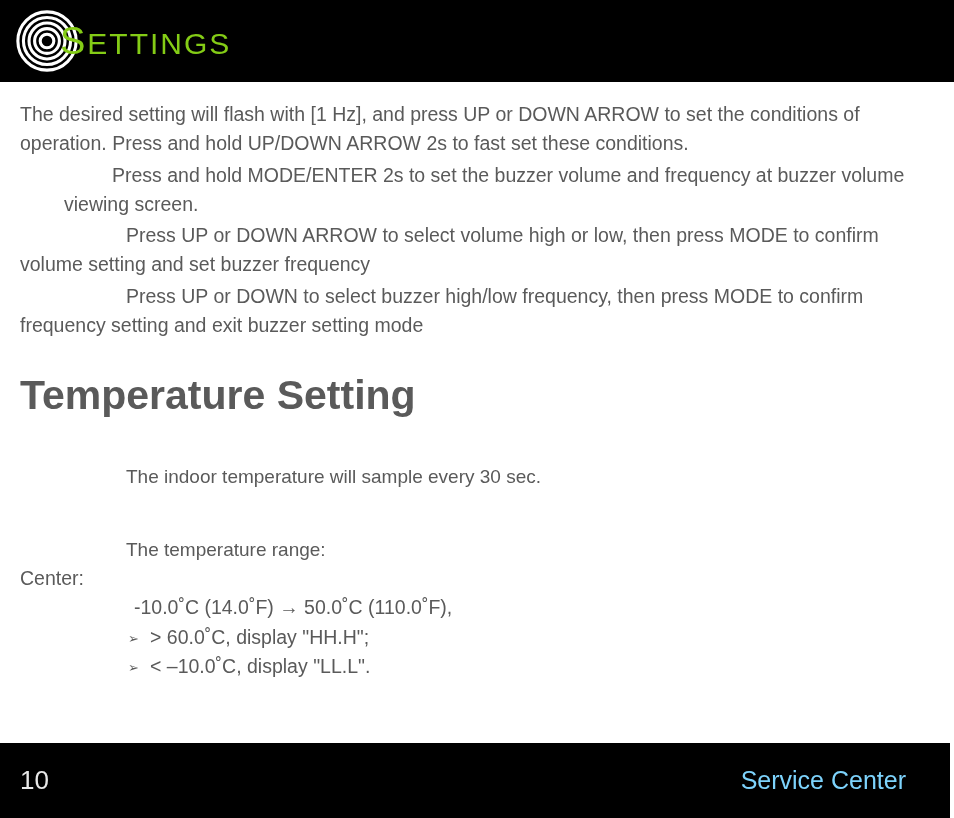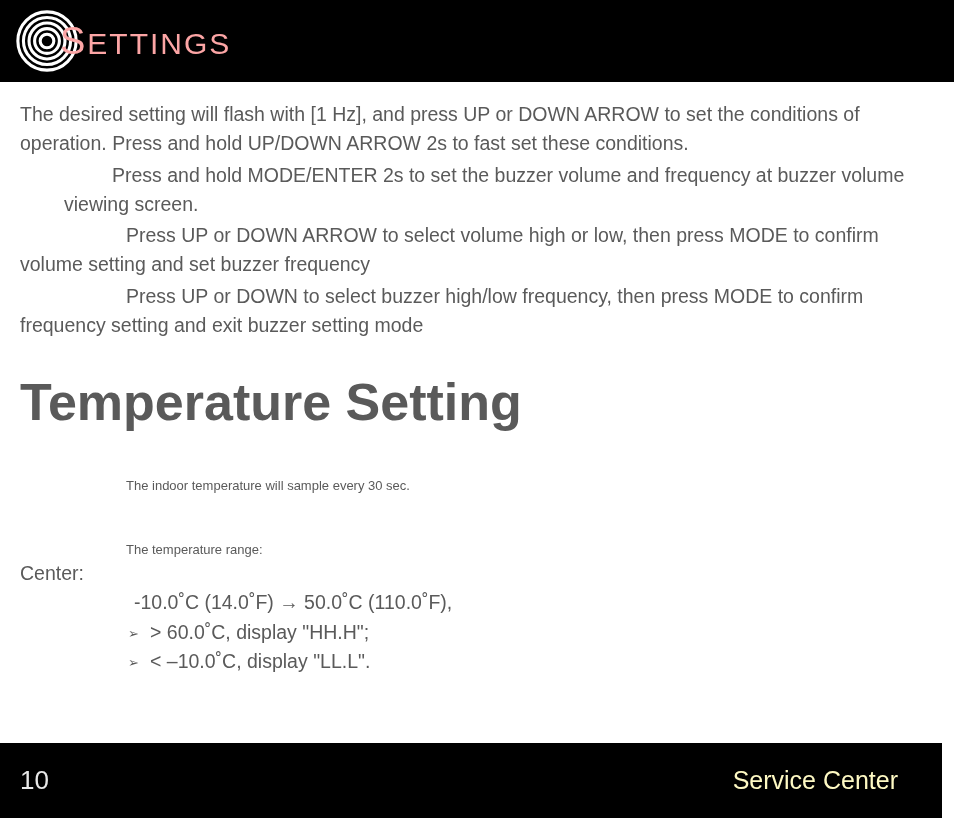--- a/index.html
+++ b/index.html
@@ -18,49 +18,49 @@
       padding-left: 16px;
       position: relative;
     }
     .logo {
       width: 62px;
       height: 62px;
       position: relative;
       flex-shrink: 0;
     }
     .header-title {
-      color: #fca5a5;
+      color: #84cc16;
       font-size: 30px;
       font-weight: 400;
       letter-spacing: 2px;
       margin-left: -18px;
       z-index: 2;
       position: relative;
     }
     .header-title .first-letter {
       font-size: 38px;
     }
     .content {
       padding: 18px 9px 0 20px;
       color: #5a5a5a;
     }
     .para {
       font-size: 19.5px;
       line-height: 1.5;
       margin-bottom: 2px;
     }
     .section-title {
-      font-size: 52px;
+      font-size: 41px;
       font-weight: bold;
       color: #5a5a5a;
       margin-top: 32px;
       margin-bottom: 4px;
     }
     .sub-line {
-      font-size: 13px;
+      font-size: 19px;
       line-height: 1.5;
       padding-left: 106px;
       margin-top: 44px;
     }
     .indoor-label {
       font-size: 19.5px;
       line-height: 1.5;
       padding-left: 0;
     }
     .range-line {
@@ -82,36 +82,36 @@
       top: 6px;
     }
     .bullet-text {
       padding-left: 22px;
       display: inline-block;
     }
     .footer {
       position: absolute;
       bottom: 0;
       left: 0;
-      right: 12px;
+      right: 4px;
       background: #000;
       height: 75px;
       display: flex;
       align-items: center;
       justify-content: space-between;
       padding: 0 44px 0 20px;
       color: #fff;
     }
     .page-num {
       font-size: 26px;
       color: #e8e8e8;
     }
     .service-center {
       font-size: 25px;
-      color: #fef9c3;
+      color: #7dd3fc;
     }
   </style>
 </head>
 <body>
 
 <div class="header">
   <div class="logo">
     <svg viewBox="0 0 100 100" width="62" height="62">
       <circle cx="50" cy="50" r="47" fill="none" stroke="#fff" stroke-width="5"></circle>
       <circle cx="50" cy="50" r="38" fill="none" stroke="#fff" stroke-width="5"></circle>

